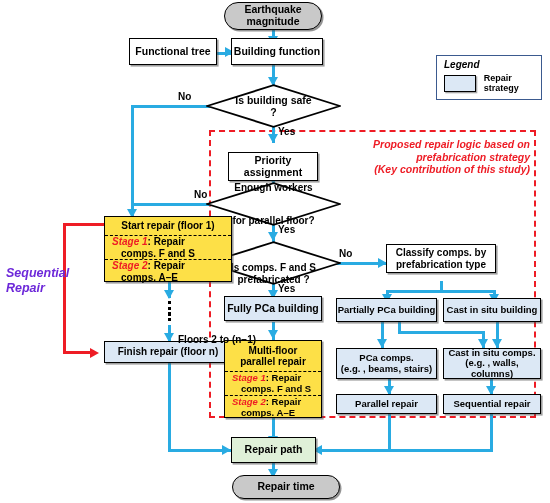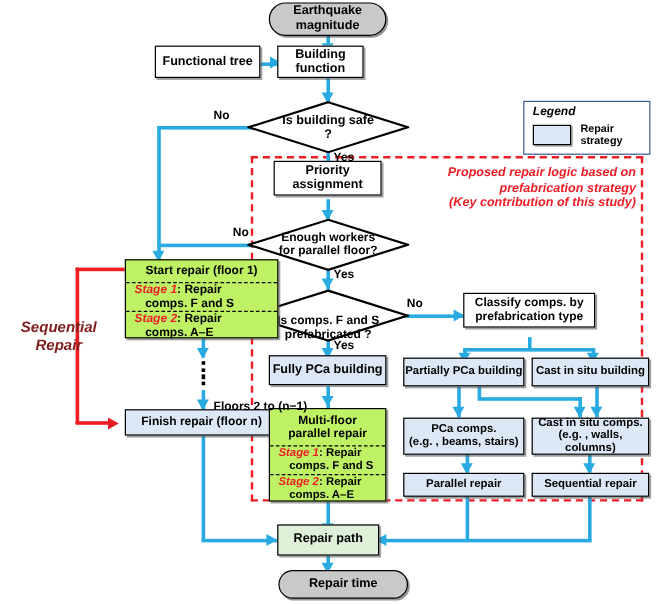--- a/index.html
+++ b/index.html
@@ -48,21 +48,21 @@
     display:flex;flex-direction:column;
     align-items:center;justify-content:center;
     text-align:center;font-weight:bold;line-height:1.15;
     color:#000;
   }
   
   .stagebox{
     position:absolute;
     box-sizing:border-box;
     border:1.6px solid #000;
-    background:#bef264;
+    background:#fde047;
     box-shadow:1.6px 1.6px 0 rgba(80,80,80,.55);
     z-index:5;
     display:flex;flex-direction:column;
   }
   .stagebox .seg{
     flex:0 0 auto;
     display:flex;flex-direction:column;
     align-items:center;justify-content:center;
     text-align:center;font-weight:bold;line-height:1.15;
     color:#000;
@@ -111,22 +111,22 @@
     box-sizing:border-box;
     z-index:1;
     pointer-events:none;
   }
   #redlabel{
     position:absolute;
     color:#ee1c25;font-style:italic;font-weight:bold;
     text-align:right;line-height:1.2;z-index:6;
   }
   #seqlabel{
-    position:absolute;color:#7f1d1d;font-style:italic;font-weight:bold;
-    text-align:center;line-height:1.2;z-index:6;
+    position:absolute;color:#6d28d9;font-style:italic;font-weight:bold;
+    text-align:left;line-height:1.2;z-index:6;
   }
   .dots{position:absolute;z-index:4;display:flex;flex-direction:column;gap:2.5px;align-items:center;}
   .dots i{display:block;width:3.2px;height:3.2px;background:#000;}
   .floorlbl{position:absolute;font-weight:bold;color:#000;white-space:nowrap;z-index:6;margin-top:28px;}
 </style>
 </head>
 <body>
 
 <div id="canvas">
 
@@ -136,21 +136,21 @@
     <div>Proposed repair logic based on</div>
     <div>prefabrication strategy</div>
     <div>(Key contribution of this study)</div>
   </div>
 
   <div id="seqlabel" style="left:6px;top:266px;width:86px;font-size:12.5px;">
     <div>Sequential</div>
     <div>Repair</div>
   </div>
 
-  <div id="legend" style="left:436px;top:55px;width:106px;height:45px;margin-top:29px;">
+  <div id="legend" style="left:436px;top:55px;width:106px;height:45px;">
     <div class="ltitle" style="font-size:10px;">Legend</div>
     <div class="lrow">
       <span class="swatch"></span>
       <span class="lname" style="font-size:9px;">Repair strategy</span>
     </div>
   </div>
 
   <div class="ln" style="left:272px;top:28px;width:3px;height:16px;"></div>
   <div class="arw down" style="left:268px;top:36px;"></div>
 
@@ -248,44 +248,44 @@
 
   <div class="node terminator" style="left:224px;top:2px;width:98px;height:28px;font-size:10.5px;">
     <span>Earthquake</span>
     <span>magnitude</span>
   </div>
 
   <div class="node process" style="left:129px;top:38px;width:88px;height:27px;font-size:10.5px;">
     <span>Functional tree</span>
   </div>
 
-  <div class="node process" style="left:231px;top:38px;width:72px;height:27px;font-size:10.5px;">
+  <div class="node process" style="left:231px;top:38px;width:92px;height:27px;font-size:10.5px;">
     <span>Building function</span>
   </div>
 
   <div class="decision" style="left:206px;top:84px;width:135px;height:44px;">
     <svg width="135" height="44" viewBox="0 0 135 44">
       <polygon points="67.5,1.2 133.8,22 67.5,42.8 1.2,22" fill="#ffffff" stroke="#000000" stroke-width="1.8"></polygon>
     </svg>
     <div class="dtext" style="font-size:10.5px;">
       <span>Is building safe</span>
       <span>?</span>
     </div>
   </div>
 
-  <div class="node process" style="left:228px;top:134px;width:90px;height:29px;font-size:10.5px;">
+  <div class="node process" style="left:228px;top:152px;width:90px;height:29px;font-size:10.5px;">
     <span>Priority</span>
     <span>assignment</span>
   </div>
 
   <div class="decision" style="left:206px;top:182px;width:135px;height:44px;">
     <svg width="135" height="44" viewBox="0 0 135 44">
       <polygon points="67.5,1.2 133.8,22 67.5,42.8 1.2,22" fill="#ffffff" stroke="#000000" stroke-width="1.8"></polygon>
     </svg>
-    <div class="dtext" style="font-size:10px;">
+    <div class="dtext" style="font-size:10px;justify-content:space-between;">
       <span>Enough workers</span>
       <span>for parallel floor?</span>
     </div>
   </div>
 
   <div class="decision" style="left:206px;top:241px;width:135px;height:44px;">
     <svg width="135" height="44" viewBox="0 0 135 44">
       <polygon points="67.5,1.2 133.8,22 67.5,42.8 1.2,22" fill="#ffffff" stroke="#000000" stroke-width="1.8"></polygon>
     </svg>
     <div class="dtext" style="font-size:10px;justify-content:flex-end;">

